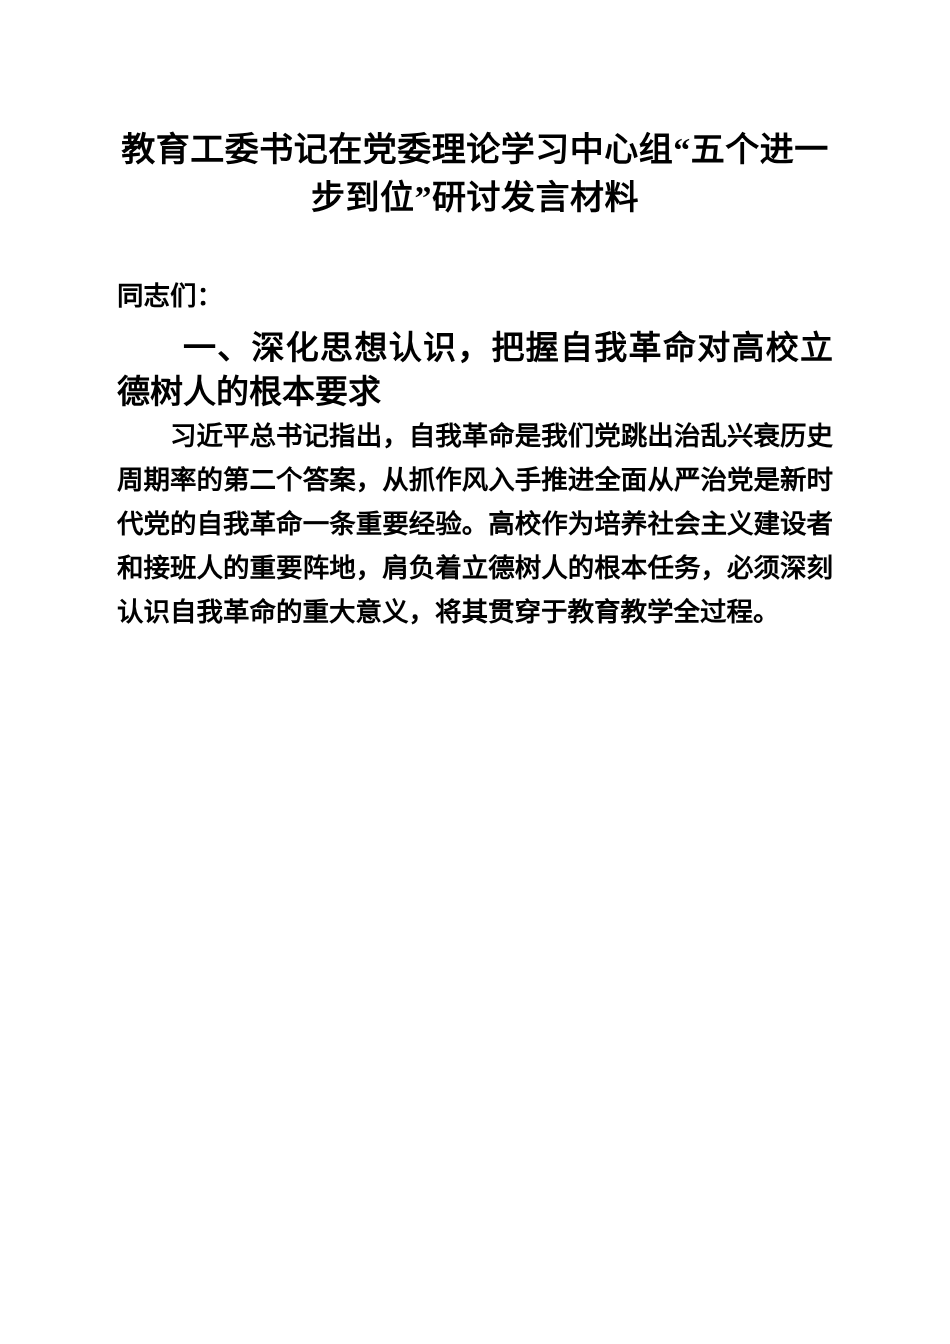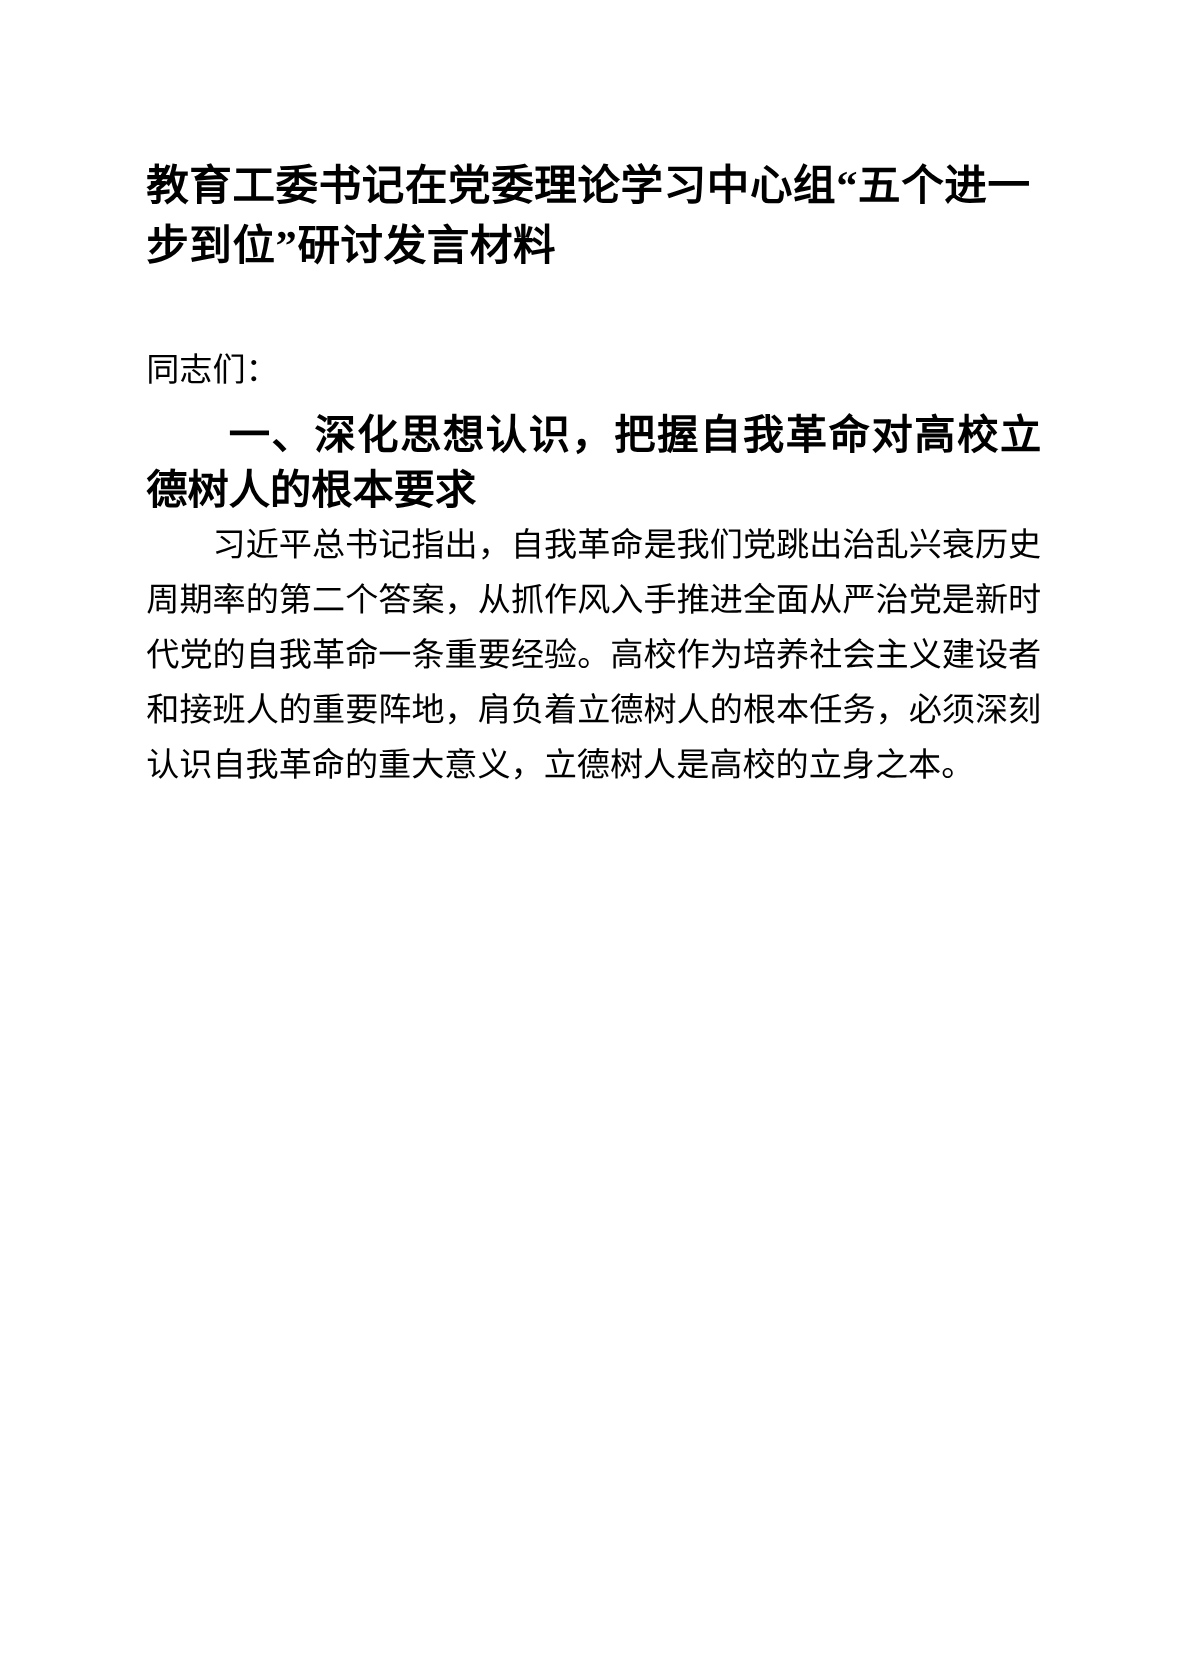--- a/index.html
+++ b/index.html
@@ -17,33 +17,34 @@
     box-sizing: border-box;
     padding: 126px 117px 0 117px;
     font-family: "Liberation Serif", "DejaVu Serif", serif;
     overflow: hidden;
   }
   .doc-title {
     margin: 0;
     font-size: 34px;
     font-weight: 700;
     line-height: 48px;
-    text-align: left;
+    text-align: center;
     letter-spacing: 0.5px;
   }
   .body-block {
     margin-top: 52px;
   }
   p {
     margin: 0;
   }
   .body-text {
     font-size: 26.5px;
     line-height: 44px;
     text-align: justify;
+    font-weight: bold;
   }
   .indent {
     text-indent: 2em;
   }
   .section-heading {
     margin: 8px 0 0 0;
     font-family: "Liberation Sans", "DejaVu Sans", sans-serif;
     font-weight: 700;
     font-size: 33px;
     line-height: 44px;
@@ -62,18 +63,18 @@
 
   <h1 class="doc-title">教育工委书记在党委理论学习中心组“五个进一步到位”研讨发言材料</h1>
 
   <div class="body-block">
 
     <p class="body-text">同志们：</p>
 
 
     <h2 class="section-heading">一、深化思想认识，把握自我革命对高校立德树人的根本要求</h2>
 
-    <p class="body-text indent">习近平总书记指出，自我革命是我们党跳出治乱兴衰历史周期率的第二个答案，从抓作风入手推进全面从严治党是新时代党的自我革命一条重要经验。高校作为培养社会主义建设者和接班人的重要阵地，肩负着立德树人的根本任务，必须深刻认识自我革命的重大意义，立德树人是高校的立身之本。</p>
+    <p class="body-text indent">习近平总书记指出，自我革命是我们党跳出治乱兴衰历史周期率的第二个答案，从抓作风入手推进全面从严治党是新时代党的自我革命一条重要经验。高校作为培养社会主义建设者和接班人的重要阵地，肩负着立德树人的根本任务，必须深刻认识自我革命的重大意义，将其贯穿于教育教学全过程。</p>
 
 
   </div>
 
 </div>
 
 </body></html>

